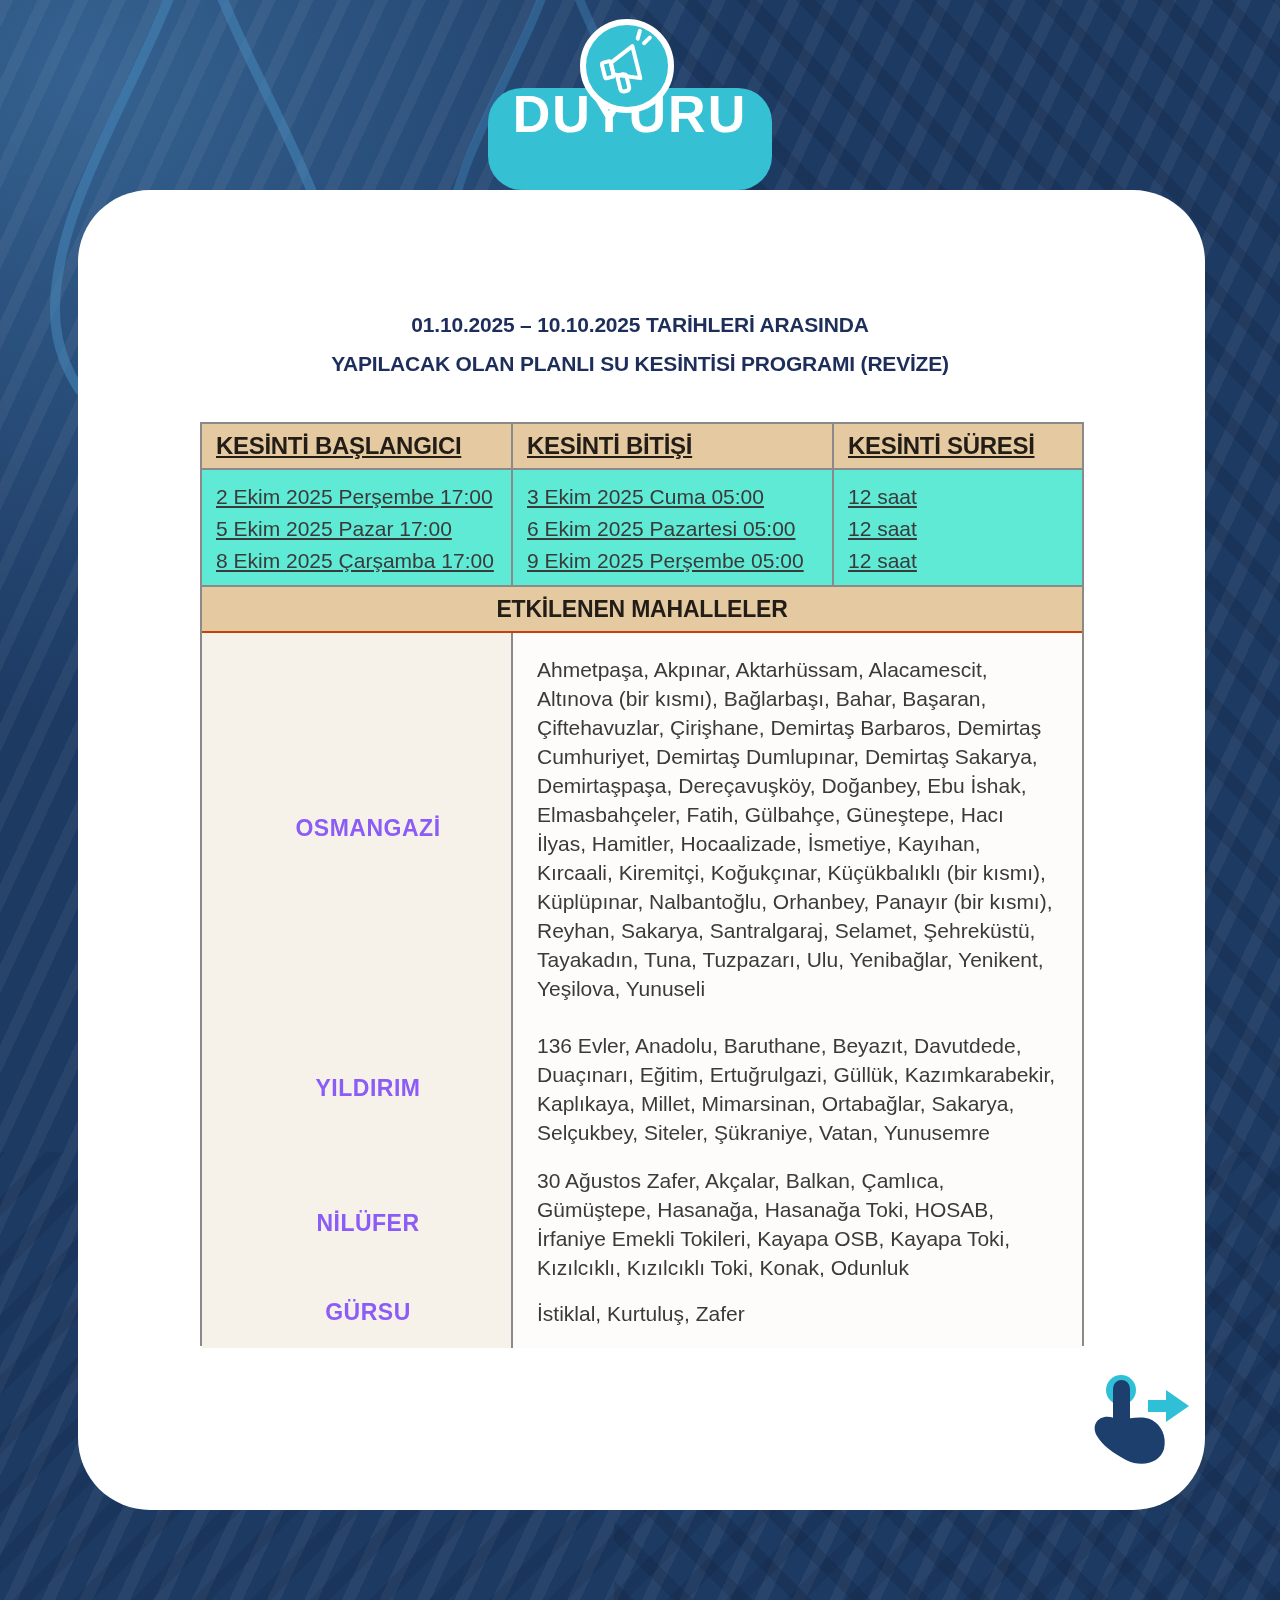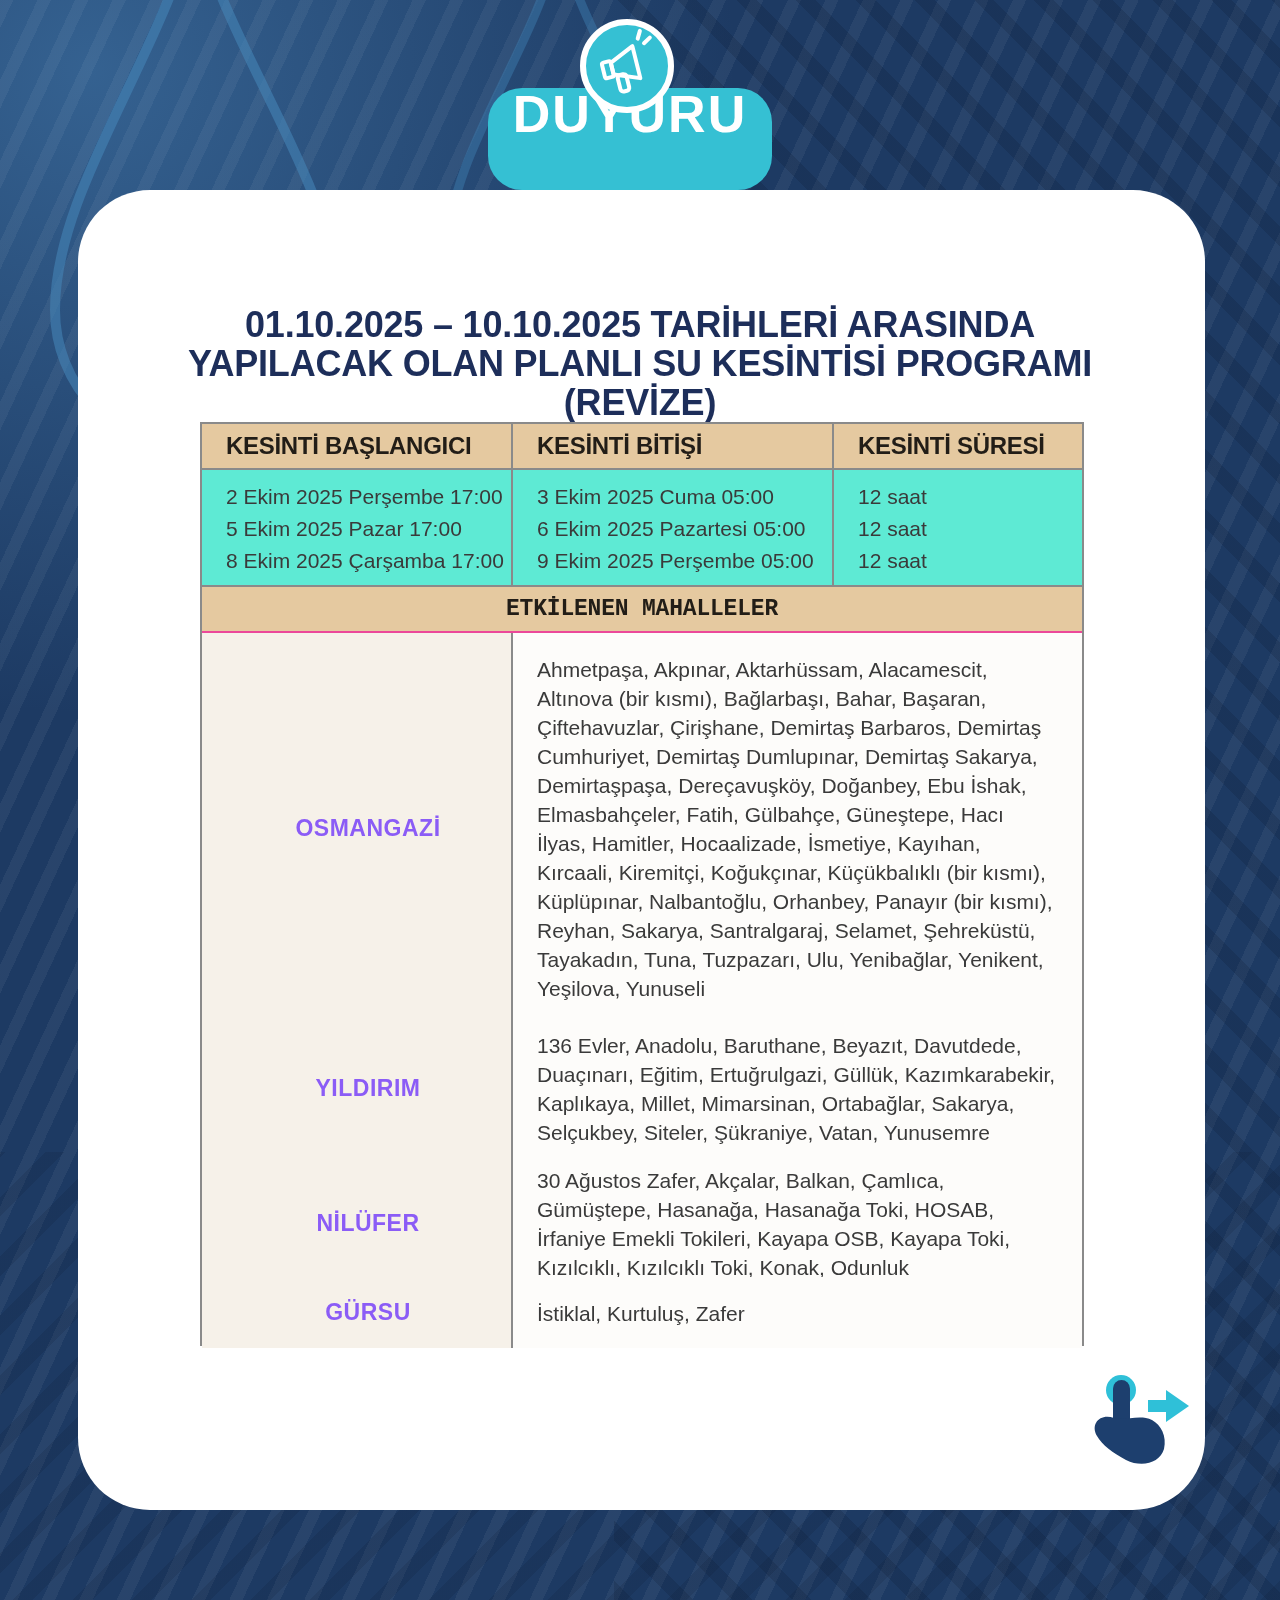--- a/index.html
+++ b/index.html
@@ -52,45 +52,45 @@
     line-height:1; padding-bottom:16px;
   }
   .megaphone-wrap {
     position:absolute; left:577px; top:16px; width:100px; height:100px; z-index:4;
   }
 
   
   .title {
     position:absolute; left:140px; top:305px; width:1000px;
     text-align:center; color:#1d2e5a; font-weight:bold;
-    font-size:36px; line-height:39px; letter-spacing:-0.2px; z-index:3;
+    font-size:21px; line-height:39px; letter-spacing:-0.2px; z-index:3;
   }
 
   
   .tbl {
     position:absolute; left:200px; top:422px; width:884px;
     border:2px solid #8a8a8a; z-index:3;
     color:#3a3a3a; font-size:21px;
   }
   .trow { display:grid; grid-template-columns:311px 321px 248px; border-bottom:2px solid #8a8a8a; }
   .trow:last-child { border-bottom:none; }
-  .cell { border-right:2px solid #8a8a8a; padding:0 24px; }
+  .cell { border-right:2px solid #8a8a8a; padding:0 14px;text-decoration:underline; }
   .cell:last-child { border-right:none; }
 
   .row-head { height:46px; background:#e5c9a0; }
   .row-head .cell {
     display:flex; align-items:center;
     font-weight:bold; color:#221d17; font-size:24px; letter-spacing:-0.3px;
   }
 
   .row-dates { height:117px; background:#5eead4; }
   .row-dates .cell { padding-top:11px; }
   .date-line { height:32px; line-height:32px; white-space:nowrap; }
 
-  .row-section { display:block; height:46px; background:#e5c9a0; border-bottom:2px solid #ec4899;font-family:Liberation Mono, monospace; }
+  .row-section { display:block; height:46px; background:#e5c9a0; border-bottom:2px solid #c2410c; }
   .section-label {
     display:flex; align-items:center; justify-content:center; height:100%;
     font-weight:bold; color:#221d17; font-size:23px; letter-spacing:-0.2px;
   }
 
   .drow { display:grid; grid-template-columns:311px 569px; border-bottom:2px solid #8a8a8a; }
   .drow:last-child { border-bottom:none; }
   .dname {
     background:#f6f1e9; border-right:2px solid #8a8a8a;
     display:flex; align-items:center; justify-content:center;

